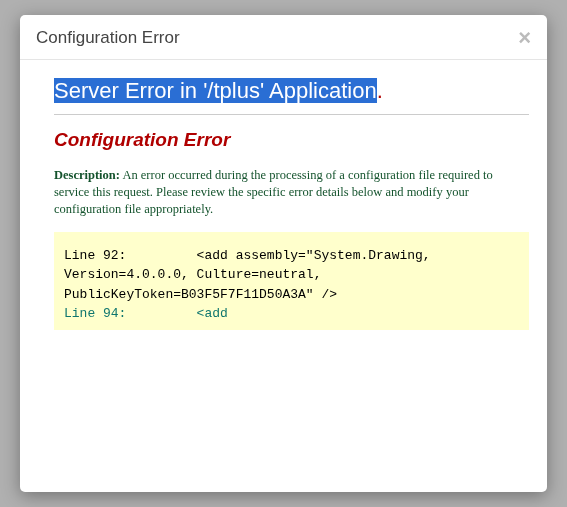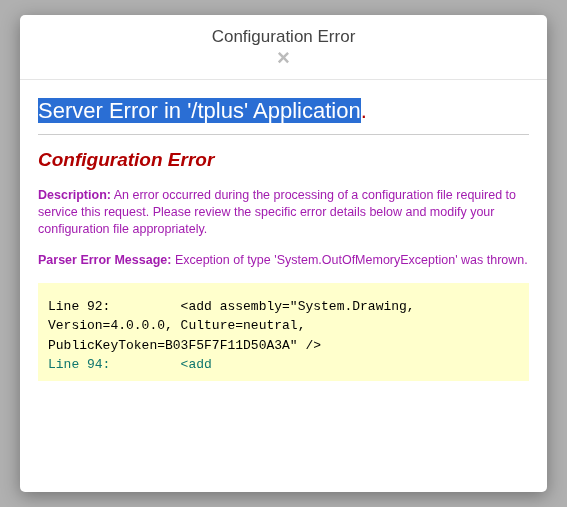--- a/index.html
+++ b/index.html
@@ -1,15 +1,15 @@
 <!DOCTYPE html>
 <html><head>
   <meta charset="utf-8">
   <style>
-    * { box-sizing: border-box; margin: 0; padding: 0; flex-direction: column; }
+    * { box-sizing: border-box; margin: 0; padding: 0; }
     body {
       background: #b0b0b0;
       font-family: Arial, Helvetica, sans-serif;
       display: flex;
       justify-content: center;
       align-items: center;
       width: 567px;
       height: 507px;
       overflow: hidden;
     }
@@ -40,21 +40,21 @@
       font-size: 22px;
       line-height: 1;
       cursor: pointer;
       background: none;
       border: none;
       font-weight: bold;
     }
     .modal-body {
       flex: 1;
       overflow-y: scroll;
-      padding: 18px 18px 0 18px;
+      padding: 18px 18px 0 34px;
     }
     .modal-body::-webkit-scrollbar { width: 16px; }
     .modal-body::-webkit-scrollbar-track { background: #f1f1f1; }
     .modal-body::-webkit-scrollbar-thumb { background: #c1c1c1; border-radius: 2px; }
     .modal-body::-webkit-scrollbar-button { background: #f1f1f1; height: 16px; }
     h1.server-error {
       font-family: Verdana, sans-serif;
       font-weight: 400;
       font-size: 22px;
       color: #fff;
@@ -78,23 +78,23 @@
     }
     h2.config-error {
       font-family: Verdana, sans-serif;
       font-style: italic;
       font-weight: 700;
       color: #b00000;
       font-size: 19px;
       margin-bottom: 16px;
     }
     .para {
-      font-family: Liberation Sans, sans-serif;
+      font-family: Liberation Serif, serif;
       font-size: 12.5px;
-      color: #a21caf;
+      color: #14532d;
       margin-bottom: 14px;
       line-height: 1.35;
     }
     .para b { font-weight: 700; }
     .source-box {
       background: #ffffcc;
       padding: 14px 10px 6px 10px;
       font-family: Consolas, "Courier New", monospace;
       font-size: 13px;
       line-height: 1.5;
@@ -112,18 +112,15 @@
     <div class="modal-title">Configuration Error</div>
     <button class="close-btn">×</button>
   </div>
   <div class="modal-body">
     <h1 class="server-error"><span class="highlighted">Server Error in '/tplus' Application</span></h1><span class="period-outside">.</span>
     <hr class="hr-line">
     <h2 class="config-error">Configuration Error</h2>
     <p class="para">
       <b>Description:</b><span> An error occurred during the processing of a configuration file required to service this request. Please review the specific error details below and modify your configuration file appropriately.</span>
     </p>
-    <p class="para">
-      <b>Parser Error Message:</b><span> Exception of type 'System.OutOfMemoryException' was thrown.</span>
-    </p>
     <div class="source-box"><div>Line 92:         &lt;add assembly="System.Drawing, Version=4.0.0.0, Culture=neutral, PublicKeyToken=B03F5F7F11D50A3A" /&gt;</div><div class="err-line">Line 94:         &lt;add</div></div>
   </div>
 </div>
 
 </body></html>

